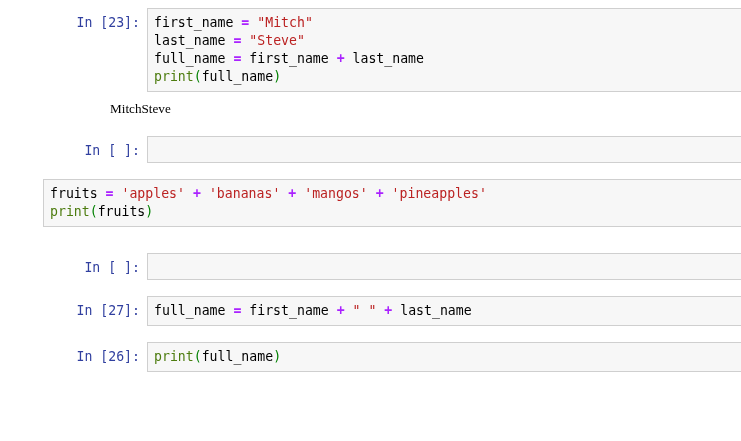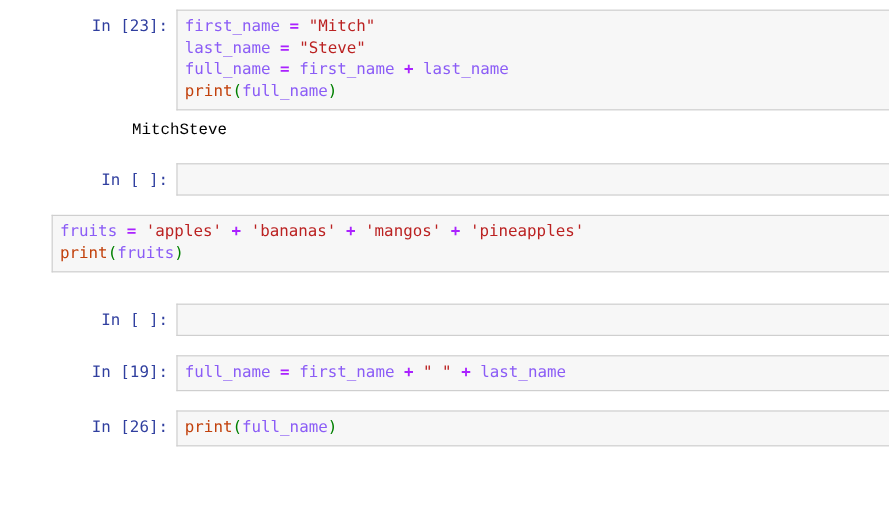--- a/index.html
+++ b/index.html
@@ -70,39 +70,39 @@
     font-size: 13.2px;
     line-height: 18px;
     color: #000000;
     white-space: pre;
     overflow: hidden;
   }
 
   
   .tok-op      { color: #aa22ff; font-weight: bold; }
   .tok-str     { color: #bb2222; }
-  .tok-builtin { color: #c2410c; margin-top: 24px; }
+  .tok-builtin { color: #4d7c0f; margin-top: 24px; }
   .tok-punct   { color: #008000; }
-  .tok-name    { color: #8b5cf6; }
+  .tok-name    { color: #000000; }
 
   
   .output-row {
     display: flex;
     align-items: flex-start;
     width: 741px;
   }
   .output-gutter {
     flex: 0 0 104px;
     width: 104px;
   }
   .output-text {
     flex: 1 1 auto;
     margin: 0;
     padding-left: 6px;
-    font-family: Liberation Mono, monospace;
+    font-family: Liberation Serif, serif;
     font-size: 13.2px;
     line-height: 18px;
     color: #000000;
     white-space: pre;
   }
 
   
   .spacer-8  { height: 8px; }
   .spacer-16 { height: 16px; }
   .spacer-18 { height: 18px; }
@@ -153,21 +153,21 @@
   <div class="cell">
     <div class="prompt input-prompt">In [ ]:</div>
     <div class="input-area empty">
       <pre class="code"></pre>
     </div>
   </div>
 
   <div class="spacer-16"></div>
 
   <div class="cell">
-    <div class="prompt input-prompt">In [19]:</div>
+    <div class="prompt input-prompt">In [27]:</div>
     <div class="input-area">
       <pre class="code"><span class="tok-name">full_name </span><span class="tok-op">=</span><span class="tok-name"> first_name </span><span class="tok-op">+</span><span class="tok-name"> </span><span class="tok-str">" "</span><span class="tok-name"> </span><span class="tok-op">+</span><span class="tok-name"> last_name</span></pre>
     </div>
   </div>
 
   <div class="spacer-16"></div>
 
   <div class="cell">
     <div class="prompt input-prompt">In [26]:</div>
     <div class="input-area">

